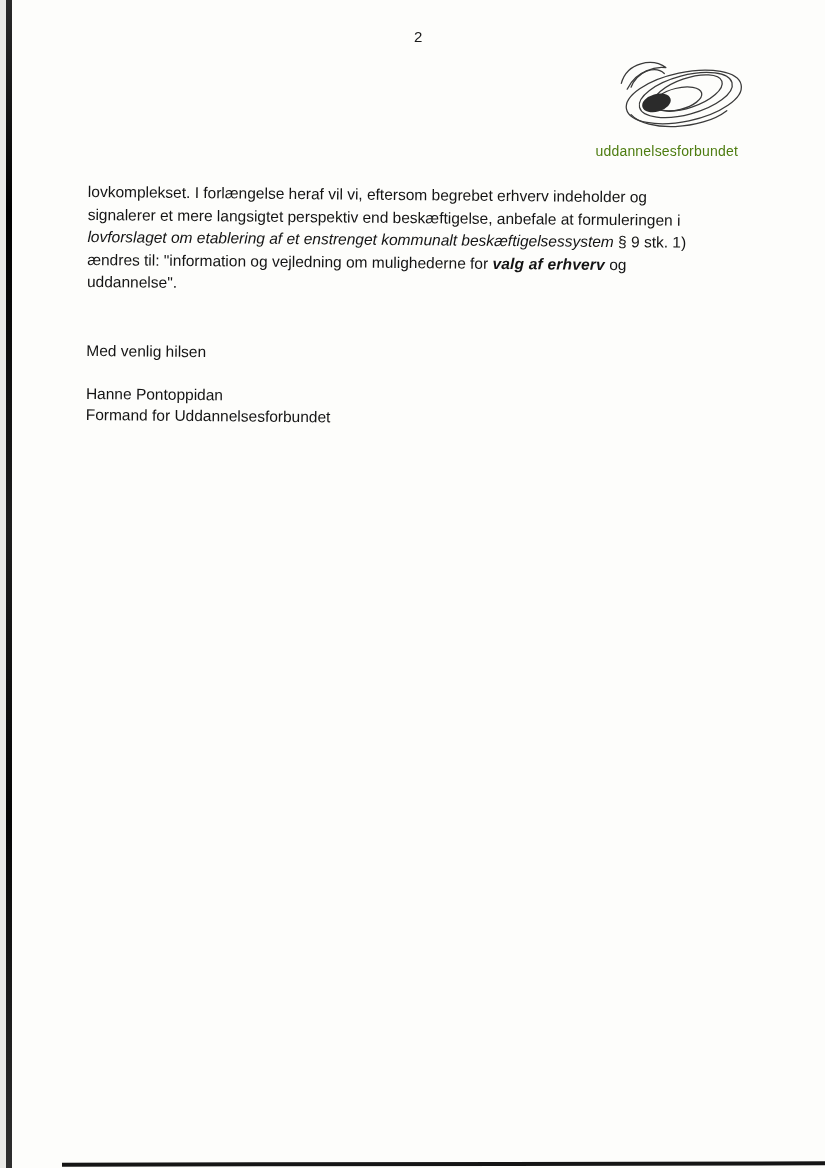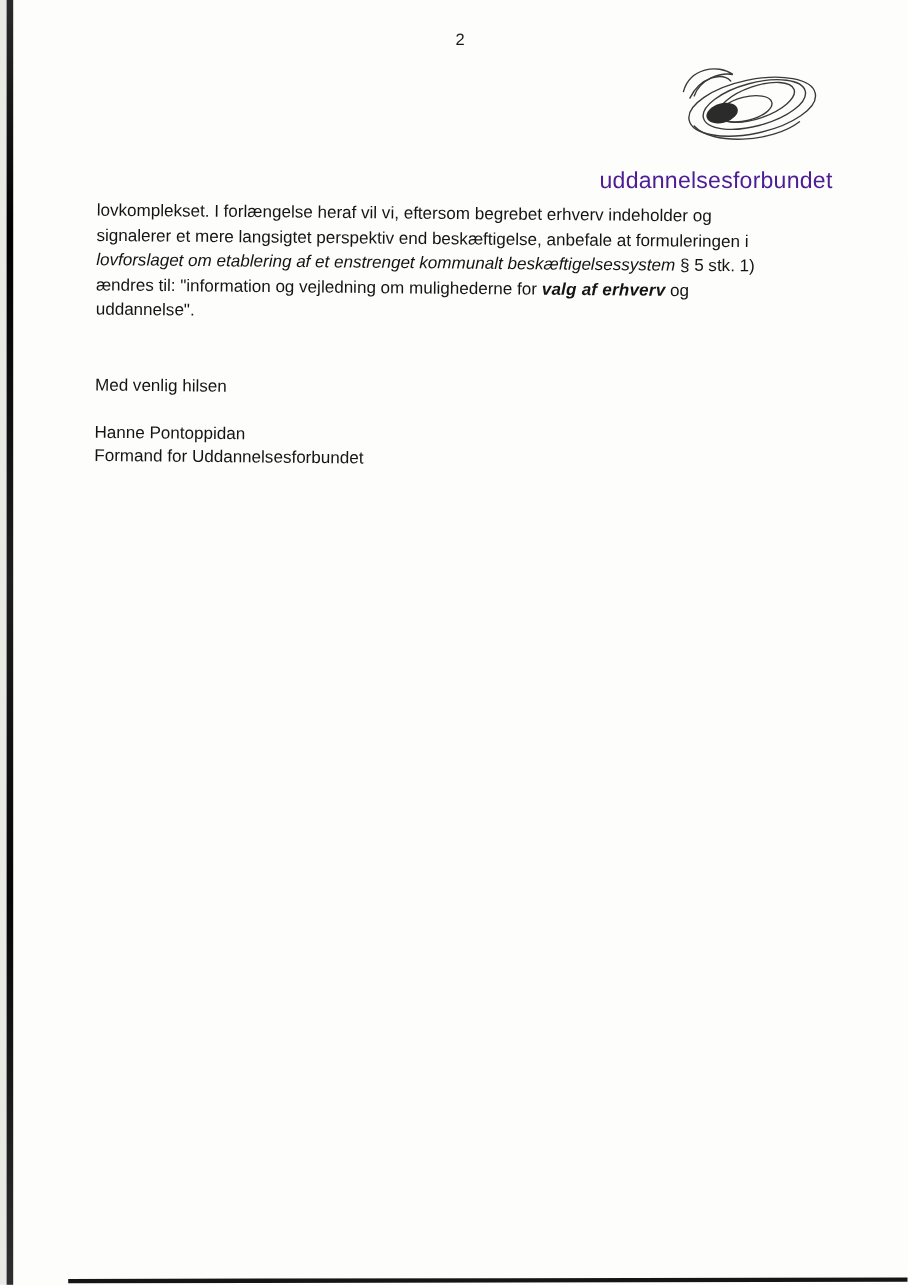--- a/index.html
+++ b/index.html
@@ -70,24 +70,24 @@
     text-align: right;
   }
   .logo-swirl {
     display: block;
     width: 140px;
     height: 84px;
     margin-left: auto;
     margin-right: -8px;
   }
   .logo-wordmark {
-    font-size: 21px;
+    font-size: 14px;
     letter-spacing: 0.2px;
-    color: #4c1d95;
-    margin-top: 15px;
+    color: #4d7c0f;
+    margin-top: 5px;
   }
   .letter-body {
     position: absolute;
     left: 88px;
     top: 181px;
     width: 690px;
     font-size: 15.5px;
     line-height: 22.5px;
     transform: rotate(0.55deg);
     transform-origin: 0 0;
@@ -131,21 +131,21 @@
   <div class="letter-body">
 
     <div class="paragraph">
       <div class="line">
         <span>lovkomplekset. I forlængelse heraf vil vi, eftersom begrebet erhverv indeholder og</span>
       </div>
       <div class="line">
         <span>signalerer et mere langsigtet perspektiv end beskæftigelse, anbefale at formuleringen i</span>
       </div>
       <div class="line">
-        <span class="seg-italic">lovforslaget om etablering af et enstrenget kommunalt beskæftigelsessystem</span><span> § 5 stk. 1)</span>
+        <span class="seg-italic">lovforslaget om etablering af et enstrenget kommunalt beskæftigelsessystem</span><span> § 9 stk. 1)</span>
       </div>
       <div class="line">
         <span>ændres til: "information og vejledning om mulighederne for </span><span class="seg-bold-italic">valg af erhverv</span><span> og</span>
       </div>
       <div class="line">
         <span>uddannelse".</span>
       </div>
     </div>
 
     <div class="closing">Med venlig hilsen</div>

